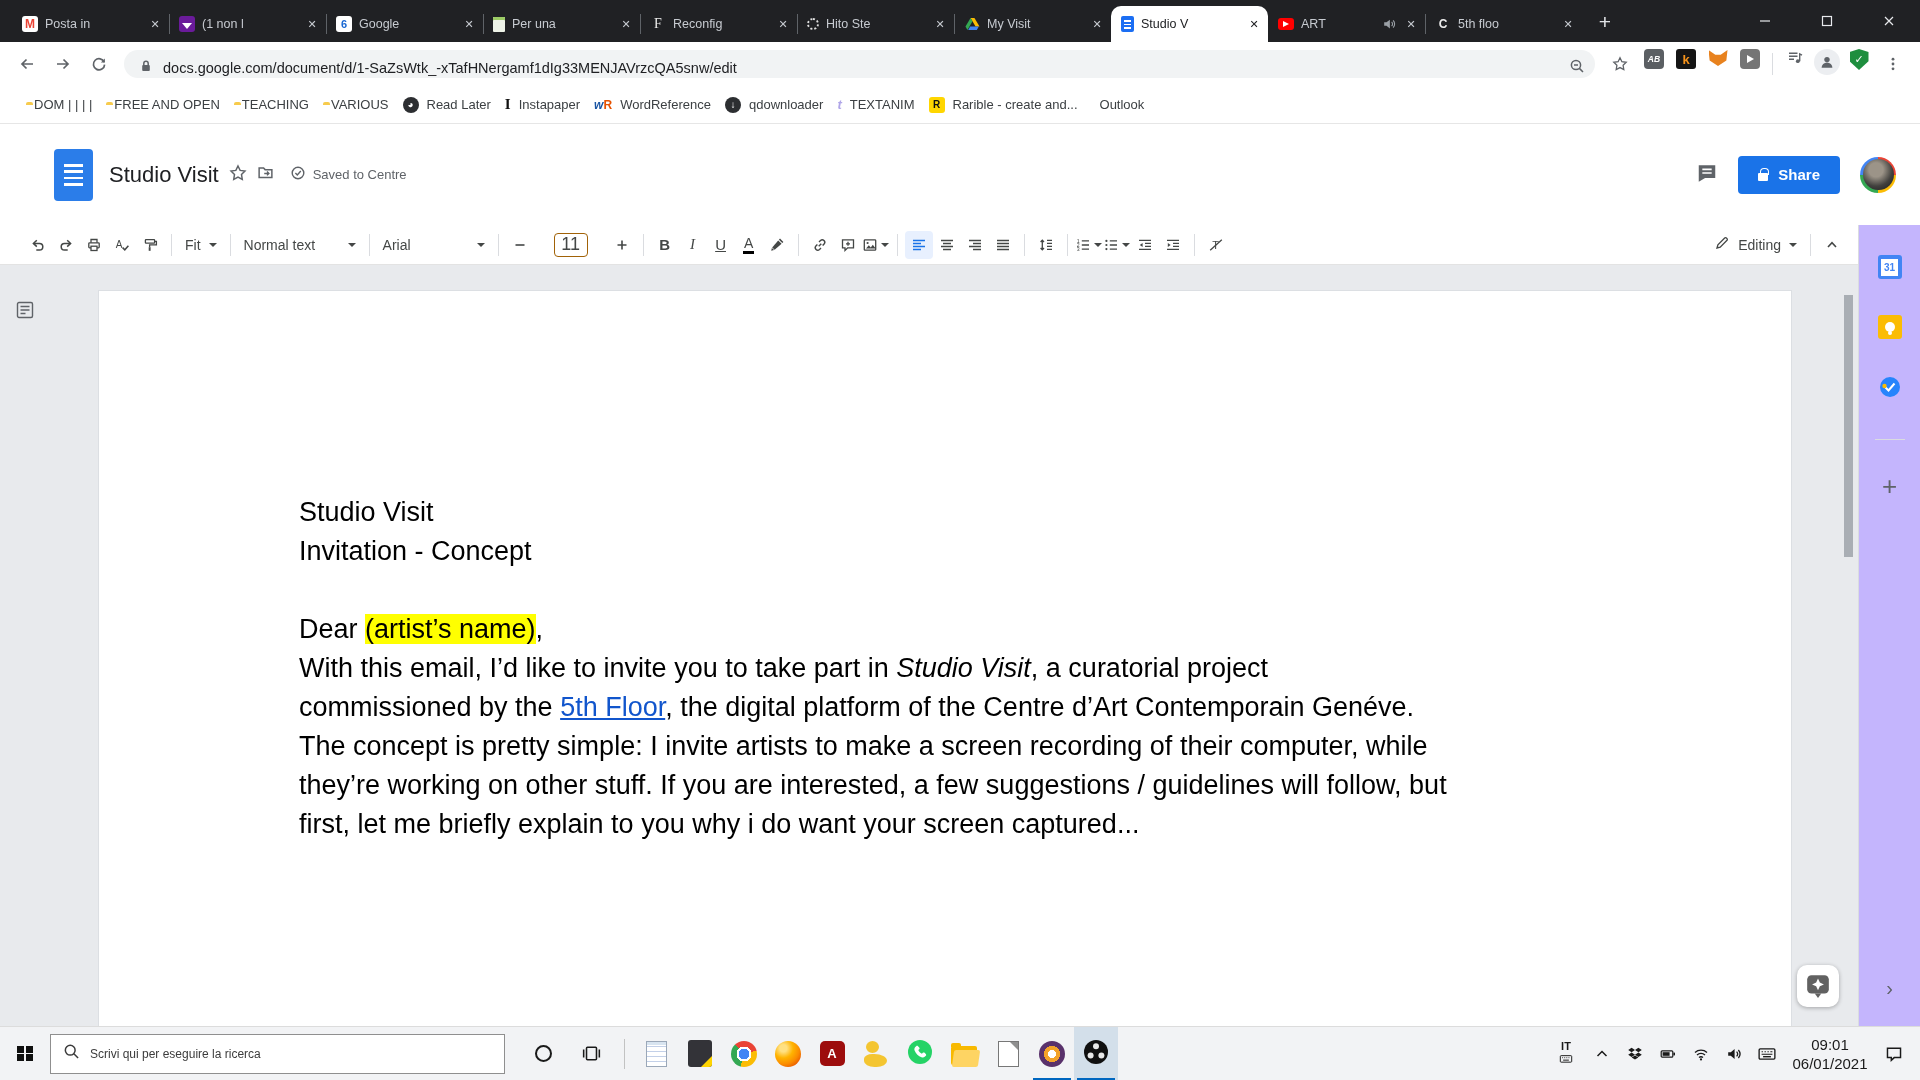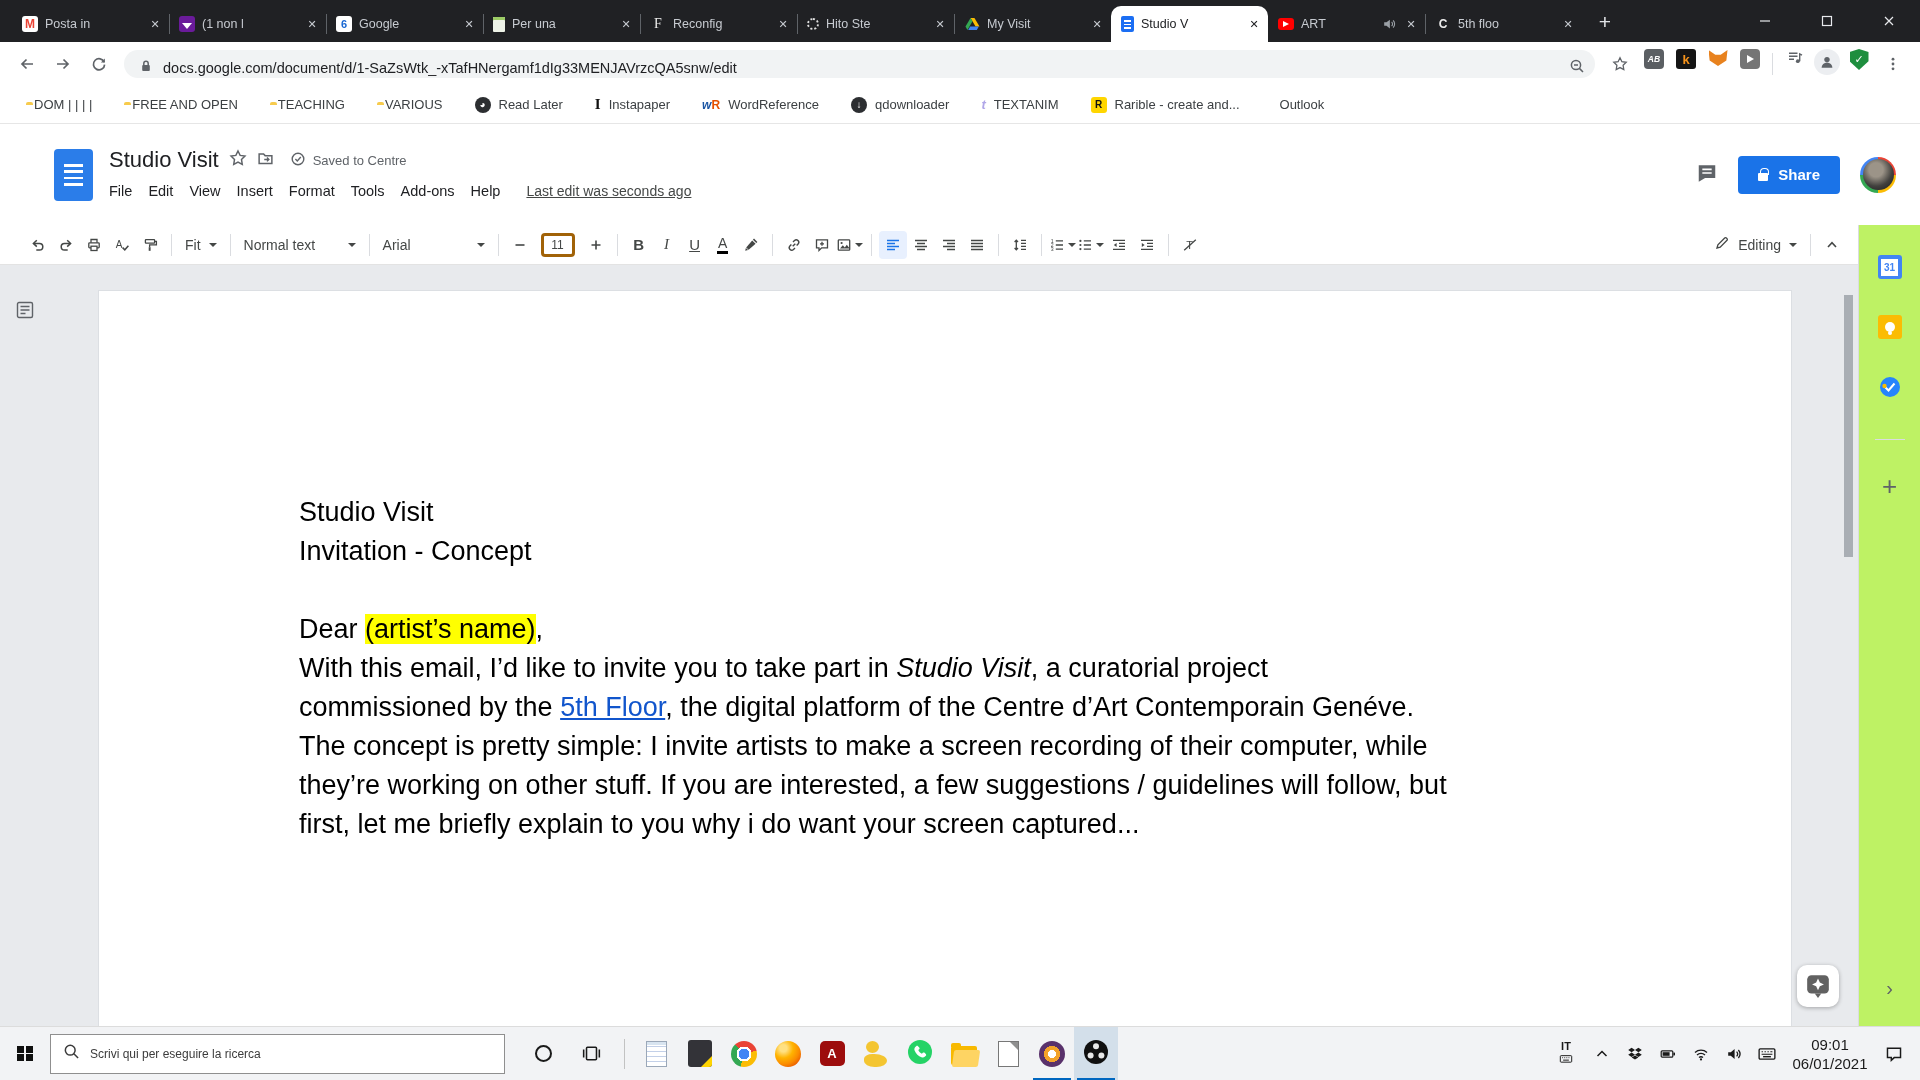--- a/index.html
+++ b/index.html
@@ -38,21 +38,21 @@
 .extic{width:30px;height:30px;display:flex;align-items:flex-start;justify-content:center;flex:none}
 .ab-badge{width:20px;height:20px;background:#5b5f63;border-radius:4px;color:#fff;font-size:8.5px;font-weight:700;font-style:italic;display:flex;align-items:center;justify-content:center}
 .k-badge{width:20px;height:20px;background:#151515;border-radius:3px;color:#f7931a;font-size:13px;font-weight:700;display:flex;align-items:center;justify-content:center}
 .fox{width:19px;height:17px;background:#e8821e;clip-path:polygon(50% 100%,6% 68%,0 6%,36% 34%,64% 34%,100% 6%,94% 68%)}
 .play-badge{width:20px;height:20px;background:#757575;border-radius:4px;display:flex;align-items:center;justify-content:center}
 .play-badge i{width:0;height:0;border:4px solid transparent;border-left:7px solid #fff;margin-left:4px}
 .person-badge{width:26px;height:26px;border-radius:50%;background:#eceef1;display:flex;align-items:center;justify-content:center}
 .shield-badge{width:19px;height:21px;background:#1e8e3e;clip-path:polygon(50% 0,100% 14%,100% 58%,50% 100%,0 58%,0 14%);color:#fff;font-size:11px;display:flex;align-items:center;justify-content:center}
 .vsep{width:1px;height:22px;background:#dadce0;margin:0 5px;flex:none}
 
-#bookmarksbar{height:38px;background:#fff;display:flex;align-items:center;gap:32px;padding-left:26px;border-bottom:1px solid #e6e6e6;font-size:13px;color:#3c4043}
+#bookmarksbar{height:38px;background:#fff;display:flex;align-items:center;gap:14px;padding-left:26px;border-bottom:1px solid #e6e6e6;font-size:13px;color:#3c4043}
 .bmk{display:flex;align-items:center;gap:8px;white-space:nowrap}
 .bm-folder{width:17px;height:12px;background:#f7cb4d;border-radius:1.5px;position:relative;margin-top:3px}
 .bm-folder::before{content:'';position:absolute;top:-3px;left:0;width:7px;height:3px;background:#f7cb4d;border-radius:2px 2px 0 0}
 .bm-circ{width:16px;height:16px;border-radius:50%;background:#2c2e31;color:#fff;display:flex;align-items:center;justify-content:center;font-size:10px}
 .bm-insta{font-family:"Liberation Serif",serif;font-size:15px;color:#111;font-weight:700}
 .bm-wr{font-size:12px;font-weight:700}
 .bm-wr b{color:#1a55a3;font-style:italic}
 .bm-wr i{color:#e65100;font-weight:700}
 .bm-ta{color:#b0a6e8;font-weight:700;font-size:13px;font-style:italic}
 .bm-rar{width:16px;height:16px;background:#ffd600;border-radius:3px;color:#111;font-weight:700;font-size:10px;display:flex;align-items:center;justify-content:center}
@@ -79,36 +79,36 @@
 #maincol{width:1858px;display:flex;flex-direction:column}
 #toolbar{height:40px;background:#fff;display:flex;align-items:center;padding:0 12px 0 24px;border-bottom:1px solid #e3e3e3}
 .tbtn{min-width:28px;height:28px;border-radius:4px;display:flex;align-items:center;justify-content:center;color:#444746;gap:3px;flex:none}
 .tbtn.activeblue{background:#e8f0fe}
 .tb-b{font-weight:700;font-size:15px}
 .tb-i{font-style:italic;font-size:15px;font-family:"Liberation Serif",serif}
 .tb-u{text-decoration:underline;font-size:15px}
 .tc{font-size:14px;border-bottom:3px solid #000;line-height:15px;padding:0 1px}
 .tdd{display:flex;align-items:center;gap:8px;padding:0 6px;font-size:14px;color:#444746;flex:none}
 .caret{width:0;height:0;border-left:4px solid transparent;border-right:4px solid transparent;border-top:4px solid #444746}
-.sizebox{width:34px;height:24px;border:3px solid #a16207;border-radius:4px;display:flex;align-items:center;justify-content:center;font-size:12px;color:#444746;margin:0 7px;flex:none}
+.sizebox{width:34px;height:24px;border:1px solid #a16207;border-radius:4px;display:flex;align-items:center;justify-content:center;font-size:18px;color:#444746;margin:0 20px;flex:none}
 .tdiv{width:1px;height:22px;background:#dadce0;margin:0 7px;flex:none}
 #toolbar-right{margin-left:auto;display:flex;align-items:center}
 
 #workspace{flex:1;background:#e8eaed;position:relative;overflow:hidden}
 #outlinebtn{position:absolute;left:16px;top:36px}
 #page{position:absolute;left:98px;top:25px;width:1694px;height:calc(100% - 25px);background:#fff;border:1px solid #dcdfe3;border-bottom:none}
 #doccontent{padding:206px 0 0 200px}
 .docline{height:39px;font-size:27px;white-space:pre;color:#000}
 .seg-hl{background:#ffff00}
 .seg-it{font-style:italic}
 .seg-lk{color:#1155cc;text-decoration:underline}
 #scrollthumb{position:absolute;left:1844px;top:30px;width:9px;height:262px;background:#a9aeb4}
 #explorebtn{position:absolute;left:1797px;top:700px;width:42px;height:42px;background:#fff;border-radius:10px;box-shadow:0 1px 4px rgba(0,0,0,.3);display:flex;align-items:center;justify-content:center}
 
-#sidepanel{width:62px;border-left:1px solid #dadce0;background:#bef264;display:flex;flex-direction:column;align-items:center;padding-top:30px;gap:36px;position:relative}
+#sidepanel{width:62px;border-left:1px solid #dadce0;background:#c4b5fd;display:flex;flex-direction:column;align-items:center;padding-top:30px;gap:36px;position:relative}
 .sp-cal{width:24px;height:24px;background:#4285f4;border-radius:3px;display:flex;align-items:center;justify-content:center}
 .sp-cal i{width:17px;height:17px;background:#fff;color:#4285f4;font-size:10px;font-weight:700;display:flex;align-items:center;justify-content:center}
 .sp-keep{width:24px;height:24px;background:#fbbc04;border-radius:3px;display:flex;align-items:center;justify-content:center;position:relative}
 .sp-keep i{width:10px;height:10px;background:#fff;border-radius:50%;display:block;box-shadow:0 6px 0 -3px #fff}
 .sp-div{width:30px;height:1px;background:#dadce0}
 .sp-plus{font-size:26px;color:#5f6368;line-height:20px}
 #sp-chev{position:absolute;bottom:26px;font-size:20px;color:#5f6368}
 
 #taskbar{height:54px;background:#f2f3f5;display:flex;align-items:center;border-top:1px solid #dcdcdc}
 #startbtn{width:50px;height:54px;display:flex;align-items:center;justify-content:center}
@@ -380,31 +380,20 @@
             <path d="M6.8 8.9h4.4M9.4 7.1l1.8 1.8-1.8 1.8" fill="none" stroke="#5f6368" stroke-width="1.3"></path>
           </svg></span>
       <span class="saved">
         <span><svg width="16" height="16" viewBox="0 0 16 16">
               <circle cx="8" cy="8" r="5.8" fill="none" stroke="#5f6368" stroke-width="1.4"></circle>
               <path d="M5.4 8l1.9 1.9 3.5-3.9" fill="none" stroke="#5f6368" stroke-width="1.4"></path>
             </svg></span>
         <span>Saved to Centre</span>
       </span>
     </div>
-    <div class="menurow" id="menurow">
-        <span class="menuitem">File</span>
-        <span class="menuitem">Edit</span>
-        <span class="menuitem">View</span>
-        <span class="menuitem">Insert</span>
-        <span class="menuitem">Format</span>
-        <span class="menuitem">Tools</span>
-        <span class="menuitem">Add-ons</span>
-        <span class="menuitem">Help</span>
-        <span id="lastedit">Last edit was seconds ago</span>
-      </div>
   </div>
   <div class="headright">
     <span><svg width="22" height="22" viewBox="0 0 16 16">
           <path d="M2 2.4h12v9.2H6.6L2 14.4z" fill="#5f6368"></path>
           <path d="M4.6 5.4h6.8M4.6 8h6.8" stroke="#fff" stroke-width="1.2"></path>
         </svg></span>
     <div id="sharebtn">
       <span class="sh-lock"></span>
       <span>Share</span>
     </div>

